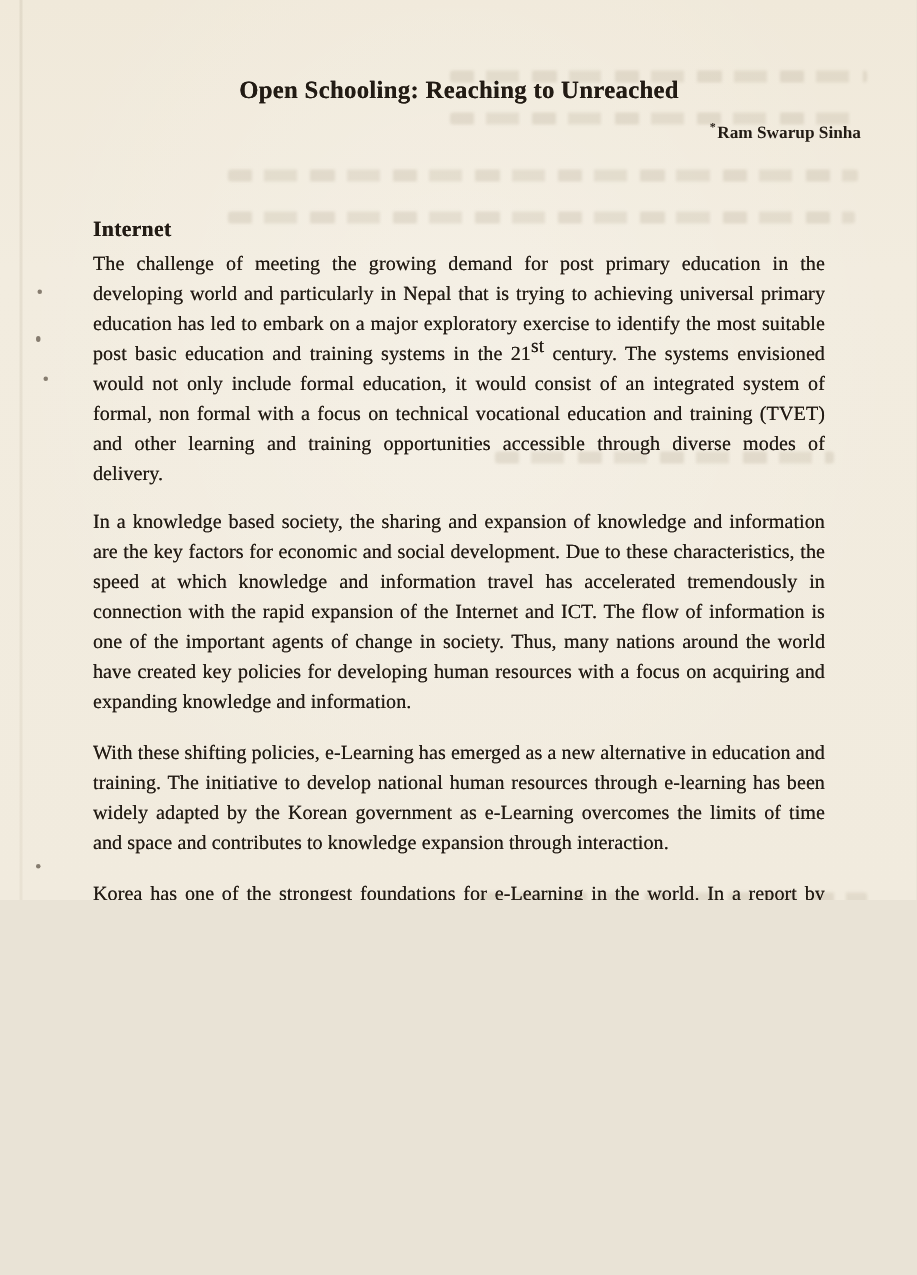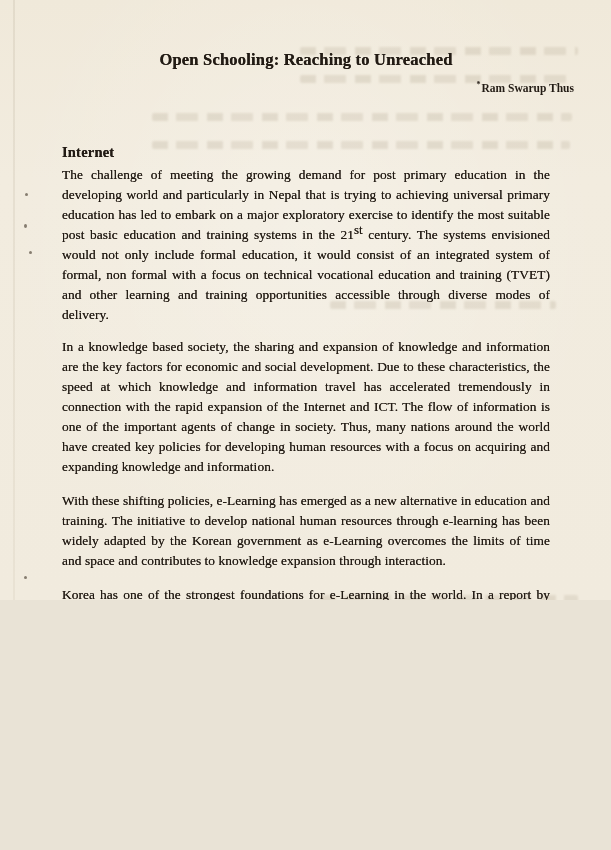--- a/index.html
+++ b/index.html
@@ -121,21 +121,21 @@
   <div class="speck" style="left:24px; top:224px; width:3px; height:4px;"></div>
   <div class="speck" style="left:29px; top:251px; width:3px; height:3px;"></div>
   <div class="speck" style="left:24px; top:576px; width:3px; height:3px;"></div>
   <div class="speck" style="left:26px; top:601px; width:4px; height:4px;"></div>
   <div class="speck" style="left:27px; top:627px; width:3px; height:4px;"></div>
 
   <div class="content">
 
     <h1 class="title">Open Schooling: Reaching to Unreached</h1>
 
-    <div class="author-line"><sup>*</sup><span>Ram Swarup Thus</span></div>
+    <div class="author-line"><sup>*</sup><span>Ram Swarup Sinha</span></div>
 
     <h2 class="section-heading">Internet</h2>
 
     <p class="body-text"><span>The challenge of meeting the growing demand for post primary education in the developing world and particularly in Nepal that is trying to achieving universal primary education has led to embark on a major exploratory exercise to identify the most suitable post basic education and training systems in the 21</span><sup>st</sup><span> century. The systems envisioned would not only include formal education, it would consist of an integrated system of formal, non formal with a focus on technical vocational education and training (TVET) and other learning and training opportunities accessible through diverse modes of delivery.</span></p>
 
 
     <p class="body-text">In a knowledge based society, the sharing and expansion of knowledge and information are the key factors for economic and social development. Due to these characteristics, the speed at which knowledge and information travel has accelerated tremendously in connection with the rapid expansion of the Internet and ICT. The flow of information is one of the important agents of change in society. Thus, many nations around the world have created key policies for developing human resources with a focus on acquiring and expanding knowledge and information.</p>
 
     <p class="body-text gap-before">With these shifting policies, e-Learning has emerged as a new alternative in education and training. The initiative to develop national human resources through e-learning has been widely adapted by the Korean government as e-Learning overcomes the limits of time and space and contributes to knowledge expansion through interaction.</p>
 

